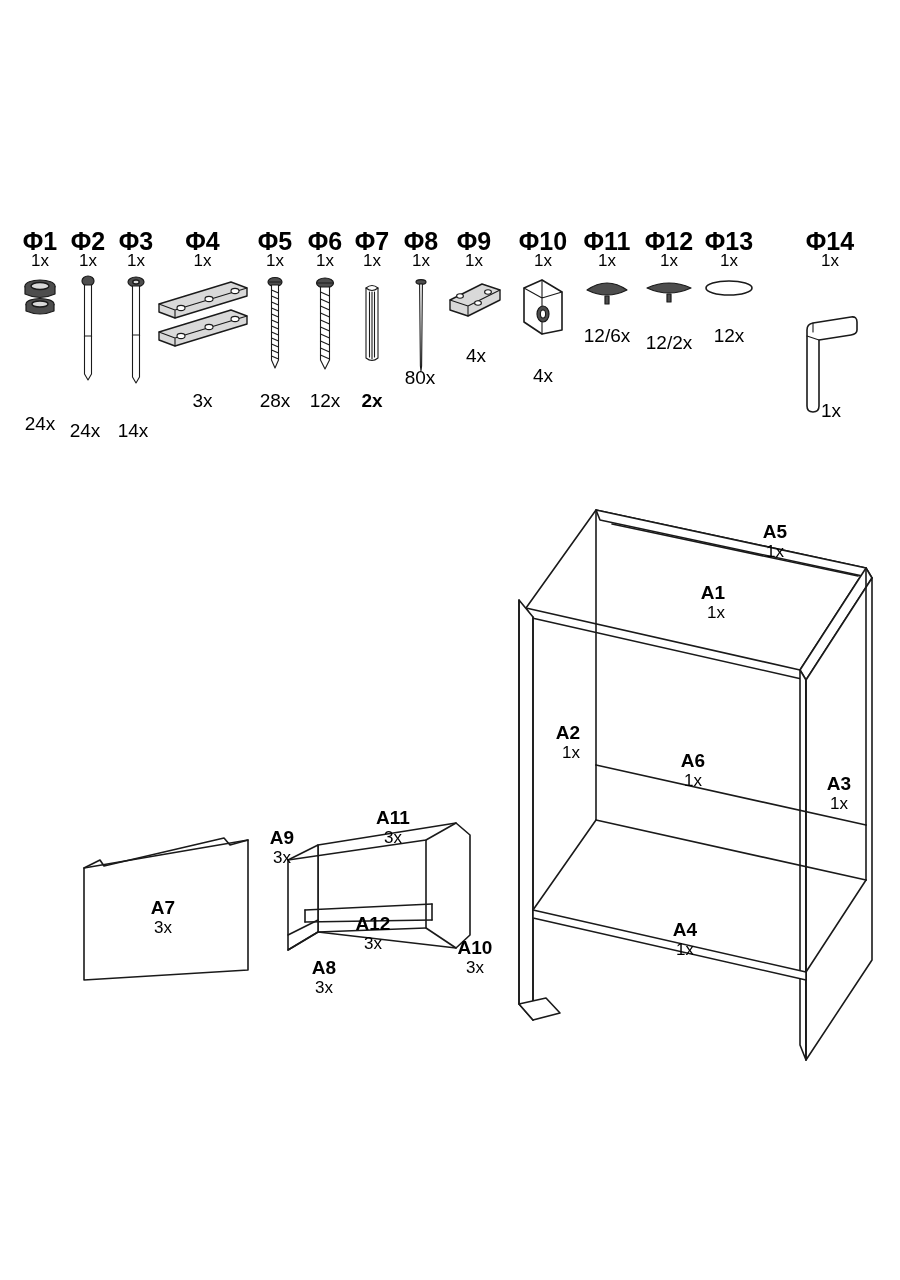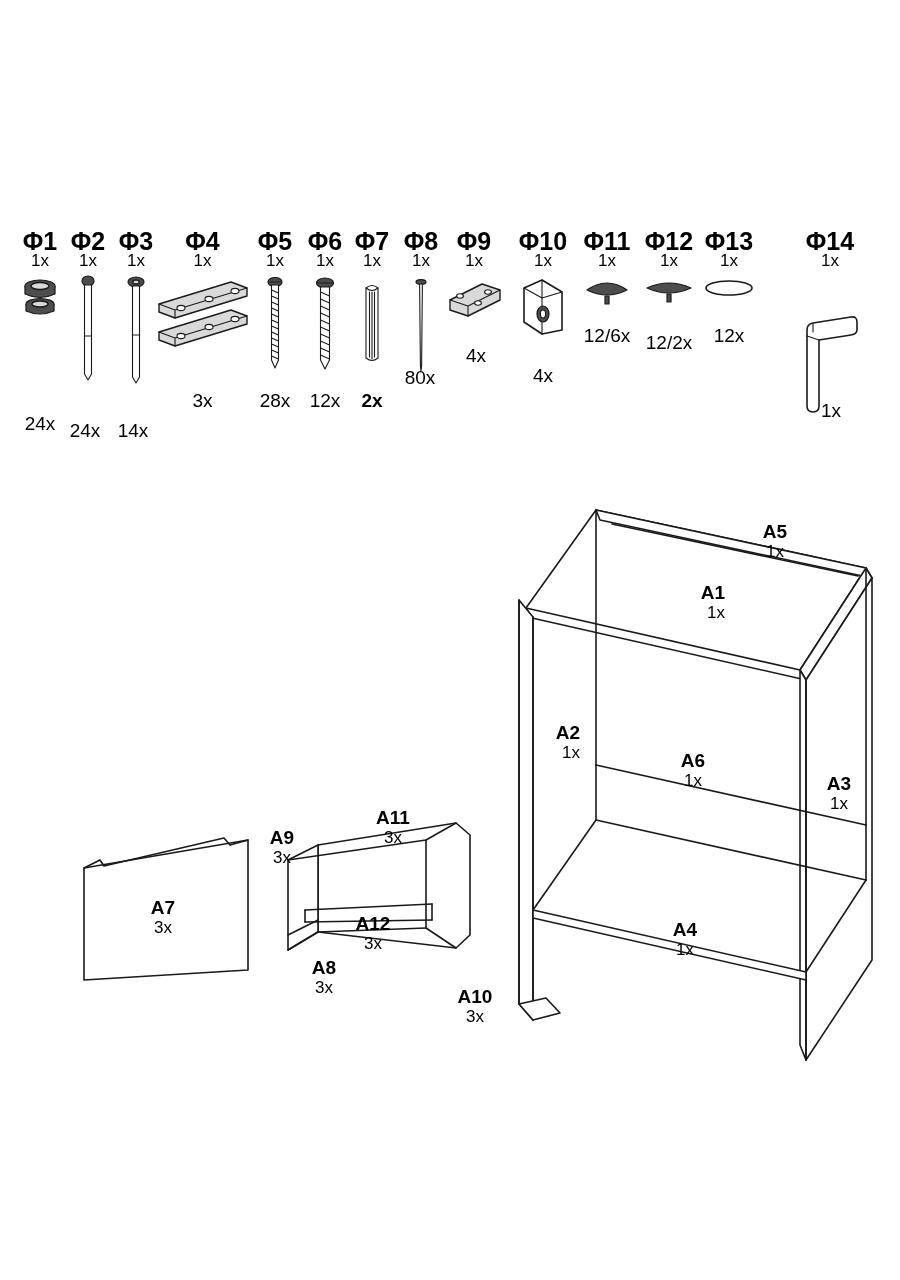--- a/index.html
+++ b/index.html
@@ -368,20 +368,20 @@
       <div class="pqty">3x</div>
     </div>
     <div class="part-label" style="left:342px; top:434px; width:62px;">
       <div class="pcode">A12</div>
       <div class="pqty">3x</div>
     </div>
     <div class="part-label" style="left:298px; top:478px; width:52px;">
       <div class="pcode">A8</div>
       <div class="pqty">3x</div>
     </div>
-    <div class="part-label" style="left:446px; top:507px; width:58px;text-align:center;">
+    <div class="part-label" style="left:446px; top:458px; width:58px;text-align:center;">
       <div class="pcode">A10</div>
       <div class="pqty">3x</div>
     </div>
 
   </div>
 
 </div>
 
 </body></html>

